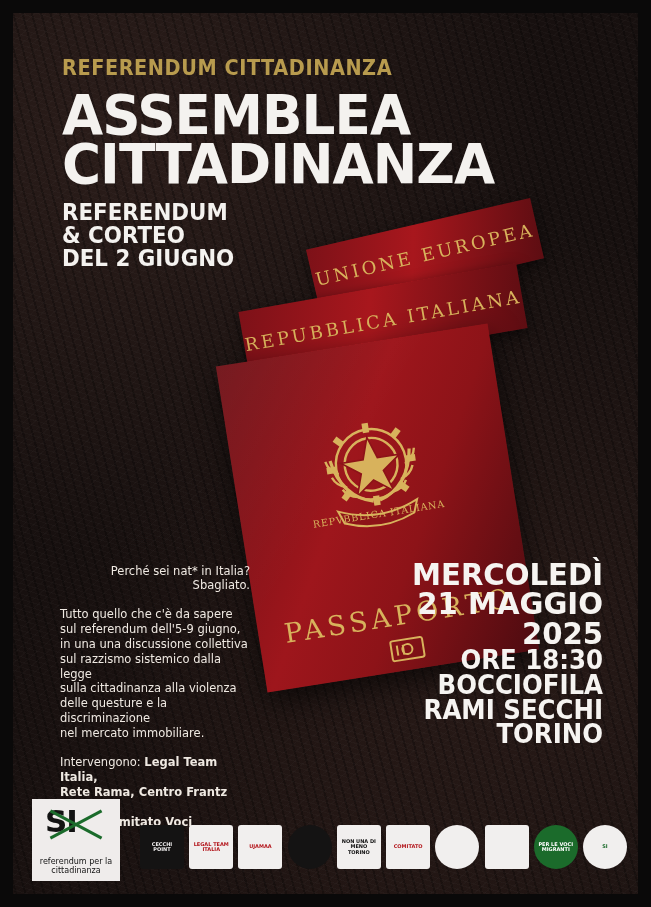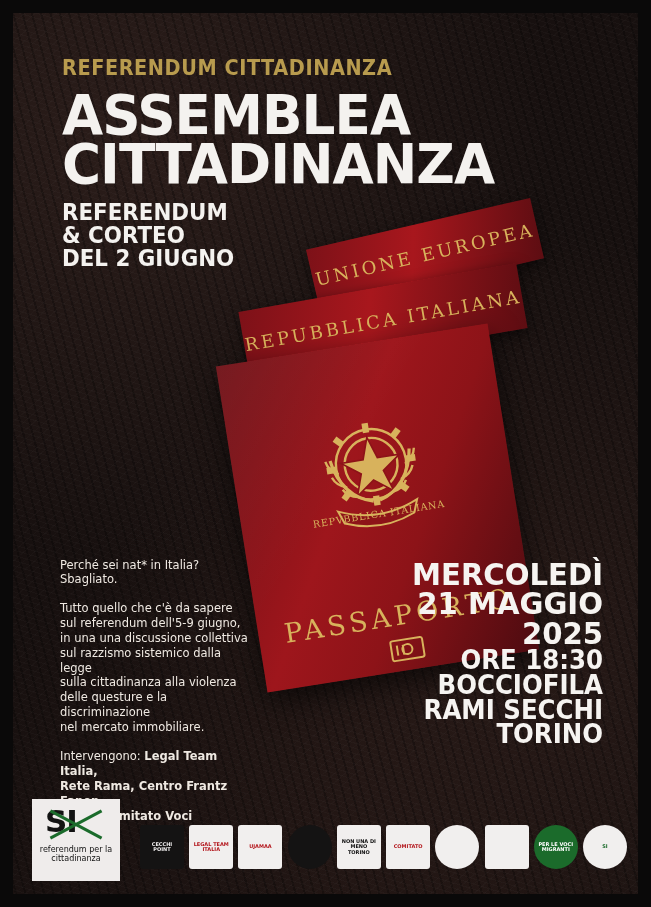--- a/index.html
+++ b/index.html
@@ -133,23 +133,23 @@
   }
 
   
   .copy { position: absolute; left: 60px; top: 556px; width: 190px; color: #ece9e5; }
   .copy .q {
     font-family: "DejaVu Sans", sans-serif;
     font-weight: 700; font-size: 11.5px; line-height: 1.25;
     color: #efe9e2;
   }
   .copy .q2 {
-    margin-top: 2px;
-    font-family: "DejaVu Sans", sans-serif;
-    font-size: 11.5px; line-height: 1.25; color: #efe9e2;
+    margin-top: 8px;
+    font-family: "DejaVu Sans", sans-serif;
+    font-size: 11.5px; line-height: 1.25; color: #efe9e2; text-align: right;
   }
   .copy .body {
     margin-top: 14px;
     font-family: "DejaVu Sans", sans-serif;
     font-size: 11.5px; line-height: 1.3; color: #efe9e2;
   }
   .copy .speakers {
     margin-top: 14px;
     font-family: "DejaVu Sans", sans-serif;
     font-size: 11.5px; line-height: 1.3; color: #efe9e2;
@@ -188,21 +188,21 @@
     letter-spacing: -1px;
   }
   .si-mark .x1, .si-mark .x2 {
     position: absolute; left: 2px; top: 20px; width: 58px; height: 3px; background: #1b6b2b;
   }
   .si-mark .x1 { transform: rotate(28deg); }
   .si-mark .x2 { transform: rotate(-28deg); }
   .si-logo .si-cap {
     font-family: "DejaVu Sans", sans-serif;
     font-size: 8px; line-height: 1.15; color: #121212; text-align: center;
-    margin-top: 0;
+    margin-top: 12px;
   }
 
   .logos {
     position: absolute; left: 140px; right: 24px; bottom: 38px;
     display: flex; align-items: center; justify-content: space-between;
   }
   .logo {
     width: 44px; height: 44px;
     background: #f1efee;
     border-radius: 3px;

